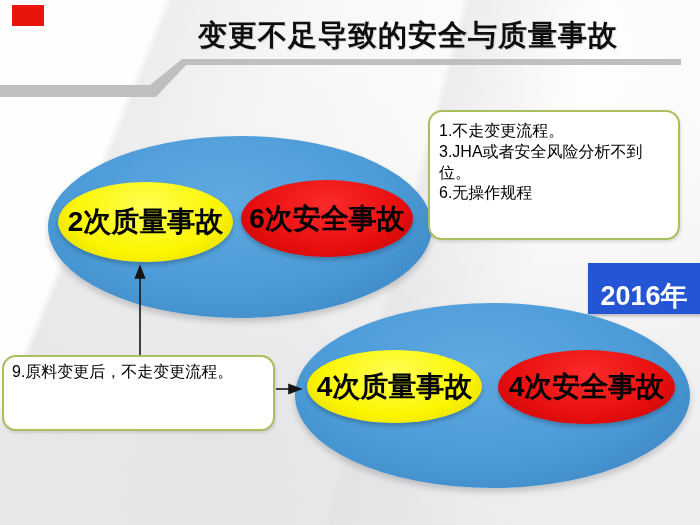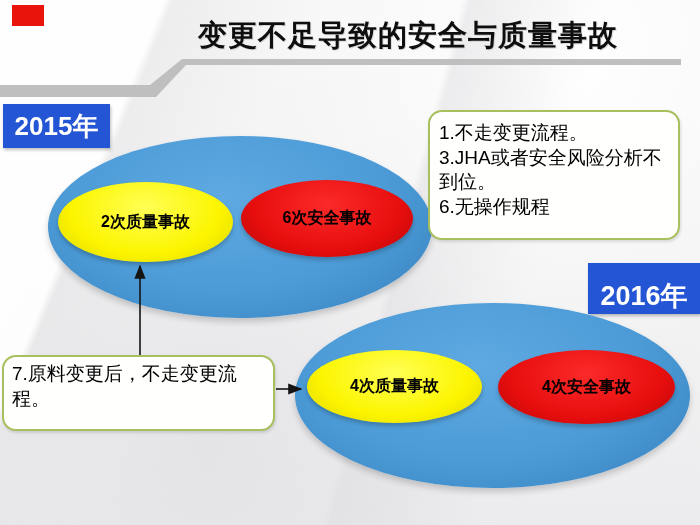--- a/index.html
+++ b/index.html
@@ -30,33 +30,33 @@
   .year-2015 { left:3px; top:104px; width:107px; height:44px; font-size:26px; }
   .year-2016 { left:588px; top:263px; width:112px; height:51px; font-size:27px;align-items:flex-end; }
 
   .group-ellipse { position:absolute; border-radius:50%;
     background:radial-gradient(ellipse at 46% 34%, #5fa9e1 0%, var(--group-ellipse,#4c9bd7) 55%, #3c88c4 85%, #2e76ad 100%);
     box-shadow:0 4px 6px rgba(0,0,0,.18); }
   .group-2015 { left:48px; top:136px; width:384px; height:182px; }
   .group-2016 { left:295px; top:303px; width:395px; height:185px; }
 
   .sub-ellipse { position:absolute; border-radius:50%; display:flex; align-items:center;
-    justify-content:center; font-weight:bold; font-size:16px; color:#000; white-space:nowrap; }
+    justify-content:center; font-weight:bold; font-size:28px; color:#000; white-space:nowrap; }
   .quality { background:radial-gradient(ellipse at 50% 32%, #ffff55 0%, var(--quality-ellipse,#fcf500) 60%, #ddd300 100%);
     box-shadow:0 3px 4px rgba(0,0,0,.22); }
   .safety { background:radial-gradient(ellipse at 50% 32%, #fb2a2a 0%, var(--safety-ellipse,#e80e0e) 60%, #b80606 100%);
     box-shadow:0 3px 4px rgba(0,0,0,.22); }
   .quality-2015 { left:58px;  top:182px; width:175px; height:80px; }
   .safety-2015  { left:241px; top:180px; width:172px; height:77px; }
   .quality-2016 { left:307px; top:350px; width:175px; height:73px; }
   .safety-2016  { left:498px; top:350px; width:177px; height:74px; }
 
   .callout { position:absolute; box-sizing:border-box; background:#fffffe;
     border:2px solid var(--callout-border,#a8bf5e); border-radius:14px;
-    color:#000; font-size:19px; line-height:1.3; box-shadow:1px 2px 3px rgba(0,0,0,.12); }
+    color:#000; font-size:16px; line-height:1.3; box-shadow:1px 2px 3px rgba(0,0,0,.12); }
   .callout-right { left:428px; top:110px; width:252px; height:130px; padding:9px 8px 6px 9px; }
   .callout-left  { left:2px;   top:355px; width:273px; height:76px;  padding:5px 6px 4px 8px; }
   .callout .line { display:block; }
 
   .arrows { position:absolute; left:0; top:0; pointer-events:none; }
 </style>
 </head>
 <body>
 
 <div class="slide">
@@ -64,23 +64,20 @@
   <div class="bg-tex"></div>
 
   <div class="accent-square"></div>
 
   <div class="slide-title">变更不足导致的安全与质量事故</div>
 
   <svg class="header-band" width="700" height="110" viewBox="0 0 700 110">
     <polygon points="0,85 150,85 182,59 681,59 681,65 186,65 156,97 0,97" fill="#bfbfbf"></polygon>
   </svg>
 
-  <div class="year-label year-2015">
-    <span>2015年</span>
-  </div>
 
   <div class="group-ellipse group-2015"></div>
   <div class="sub-ellipse quality quality-2015">
     <span>2次质量事故</span>
   </div>
   <div class="sub-ellipse safety safety-2015">
     <span>6次安全事故</span>
   </div>
 
   <div class="year-label year-2016">
@@ -105,16 +102,16 @@
     <line x1="276" y1="389" x2="301" y2="389" stroke="#141414" stroke-width="1.6" marker-end="url(#ah)"></line>
   </svg>
 
   <div class="callout callout-right">
     <span class="line">1.不走变更流程。</span>
     <span class="line">3.JHA或者安全风险分析不到位。</span>
     <span class="line">6.无操作规程</span>
   </div>
 
   <div class="callout callout-left">
-    <span class="line">7.原料变更后，不走变更流程。</span>
+    <span class="line">9.原料变更后，不走变更流程。</span>
   </div>
 
 </div>
 
 </body></html>

